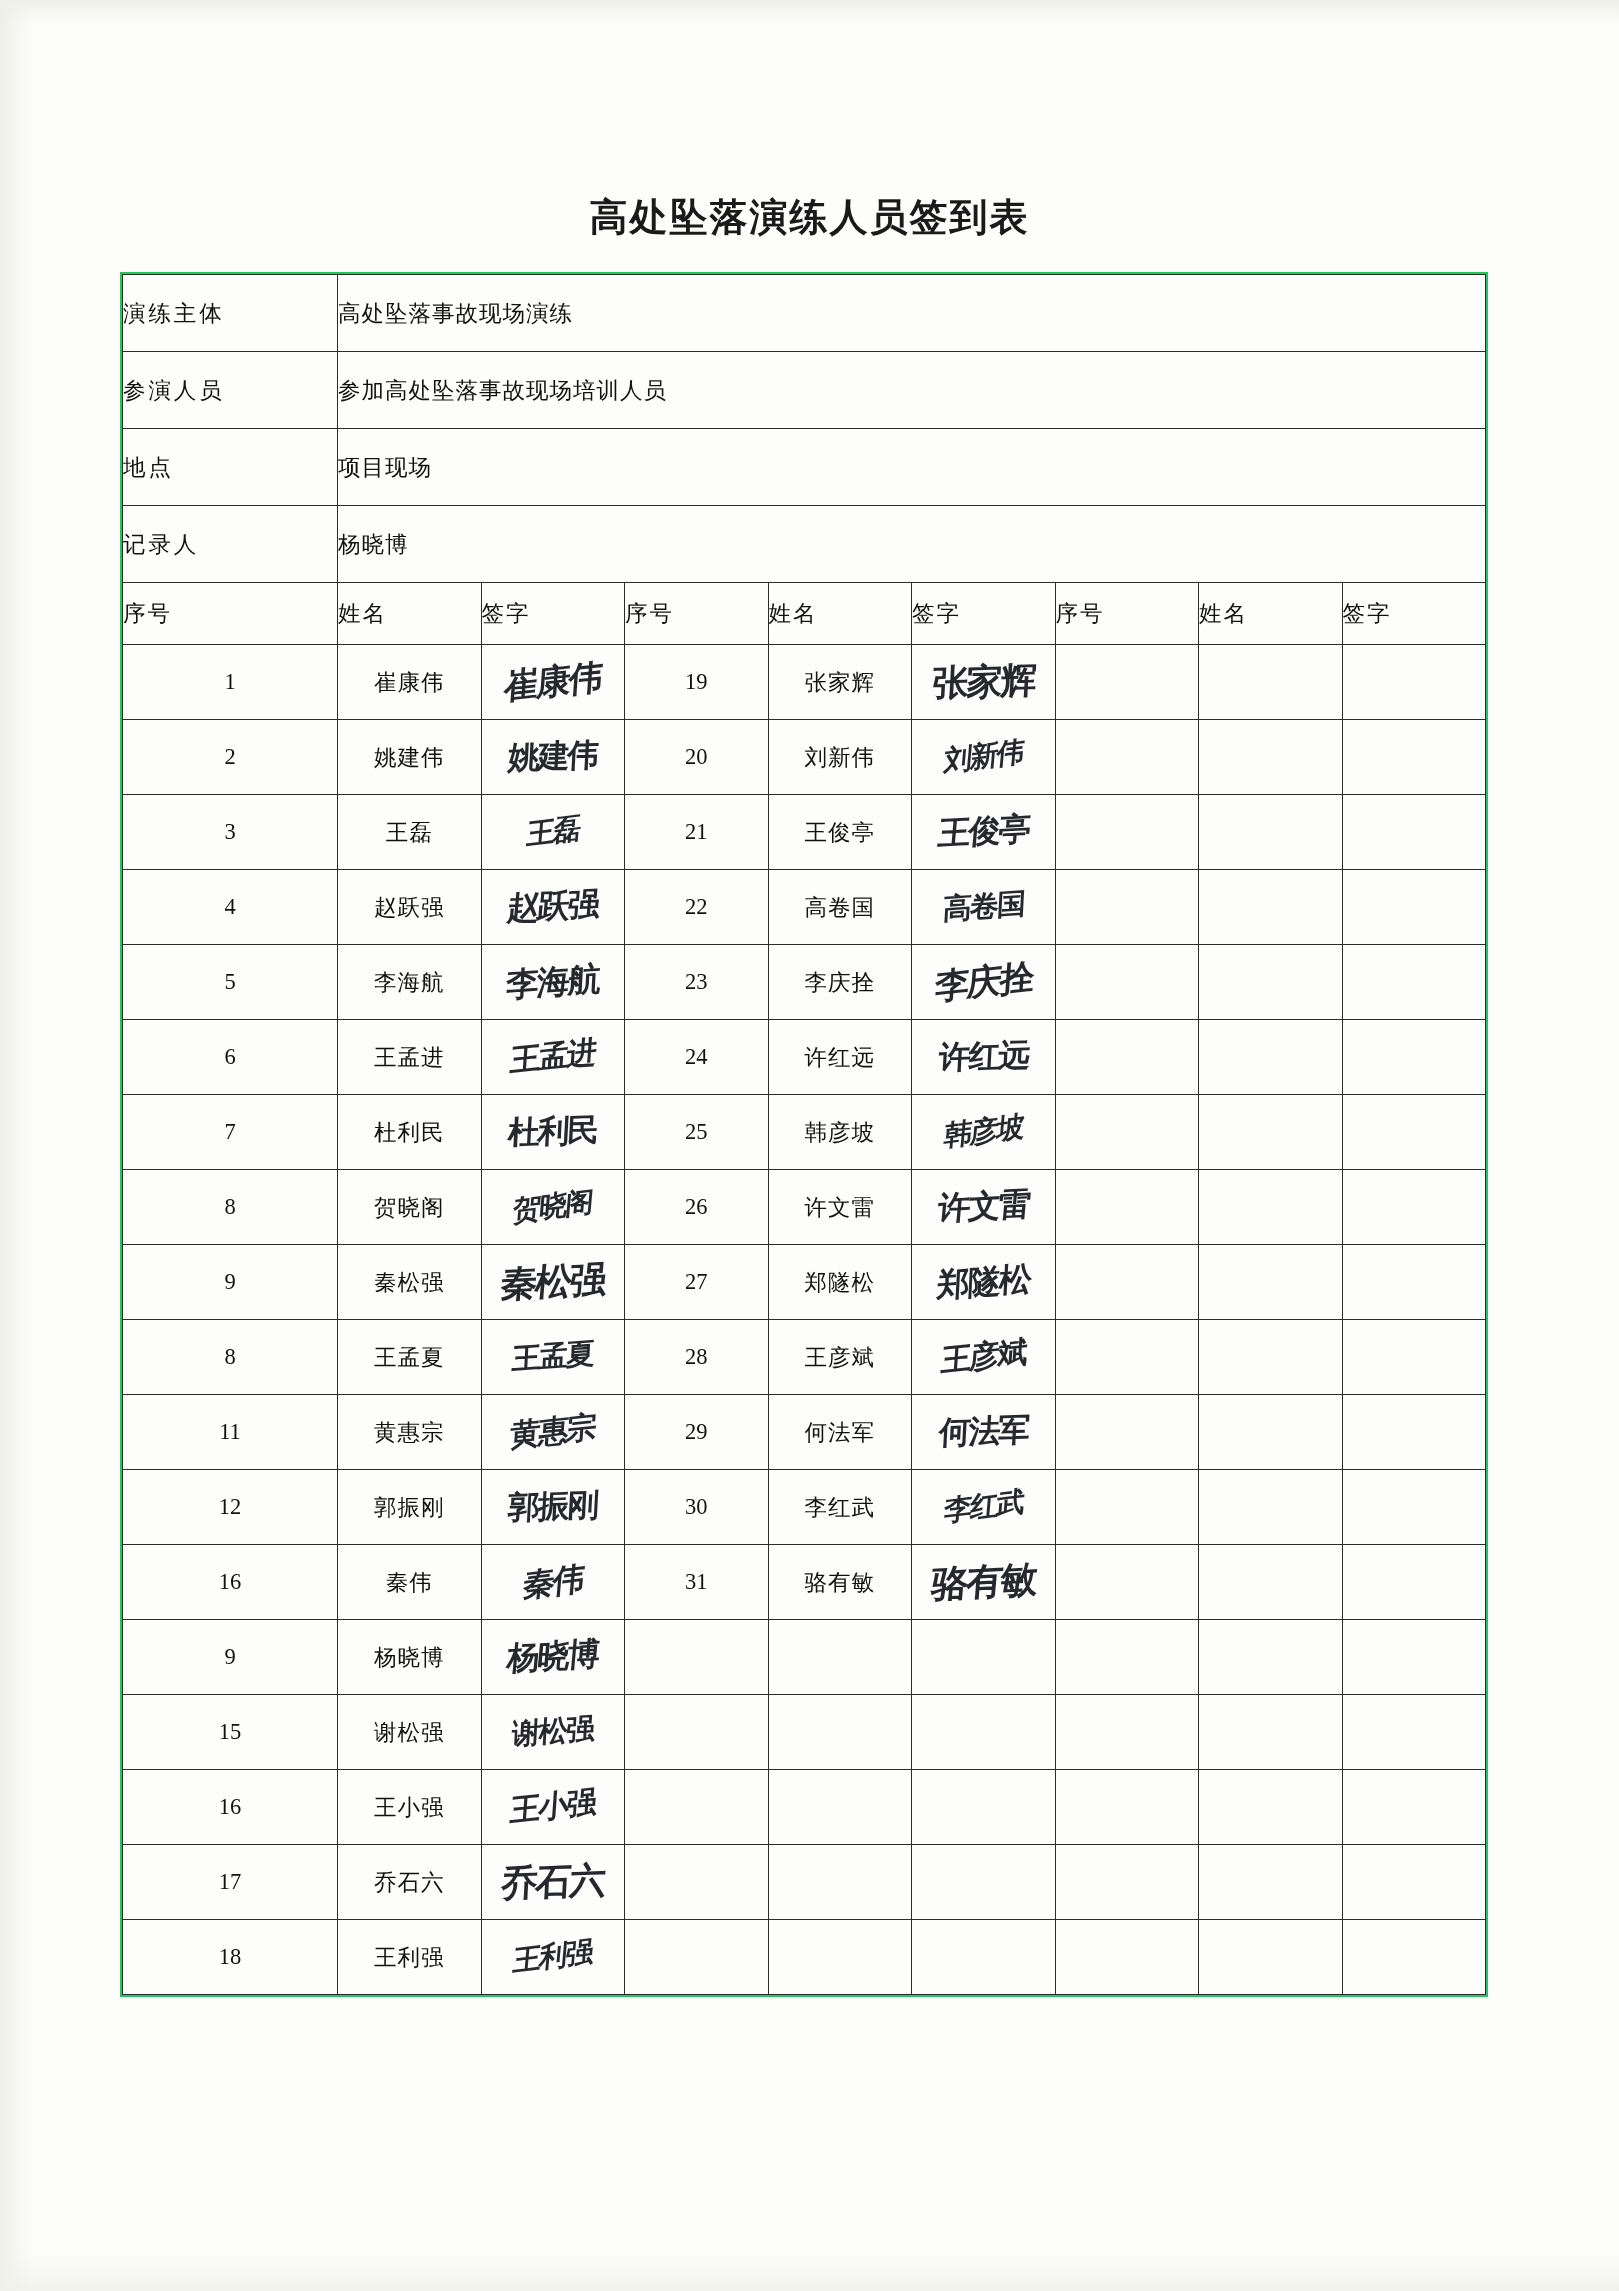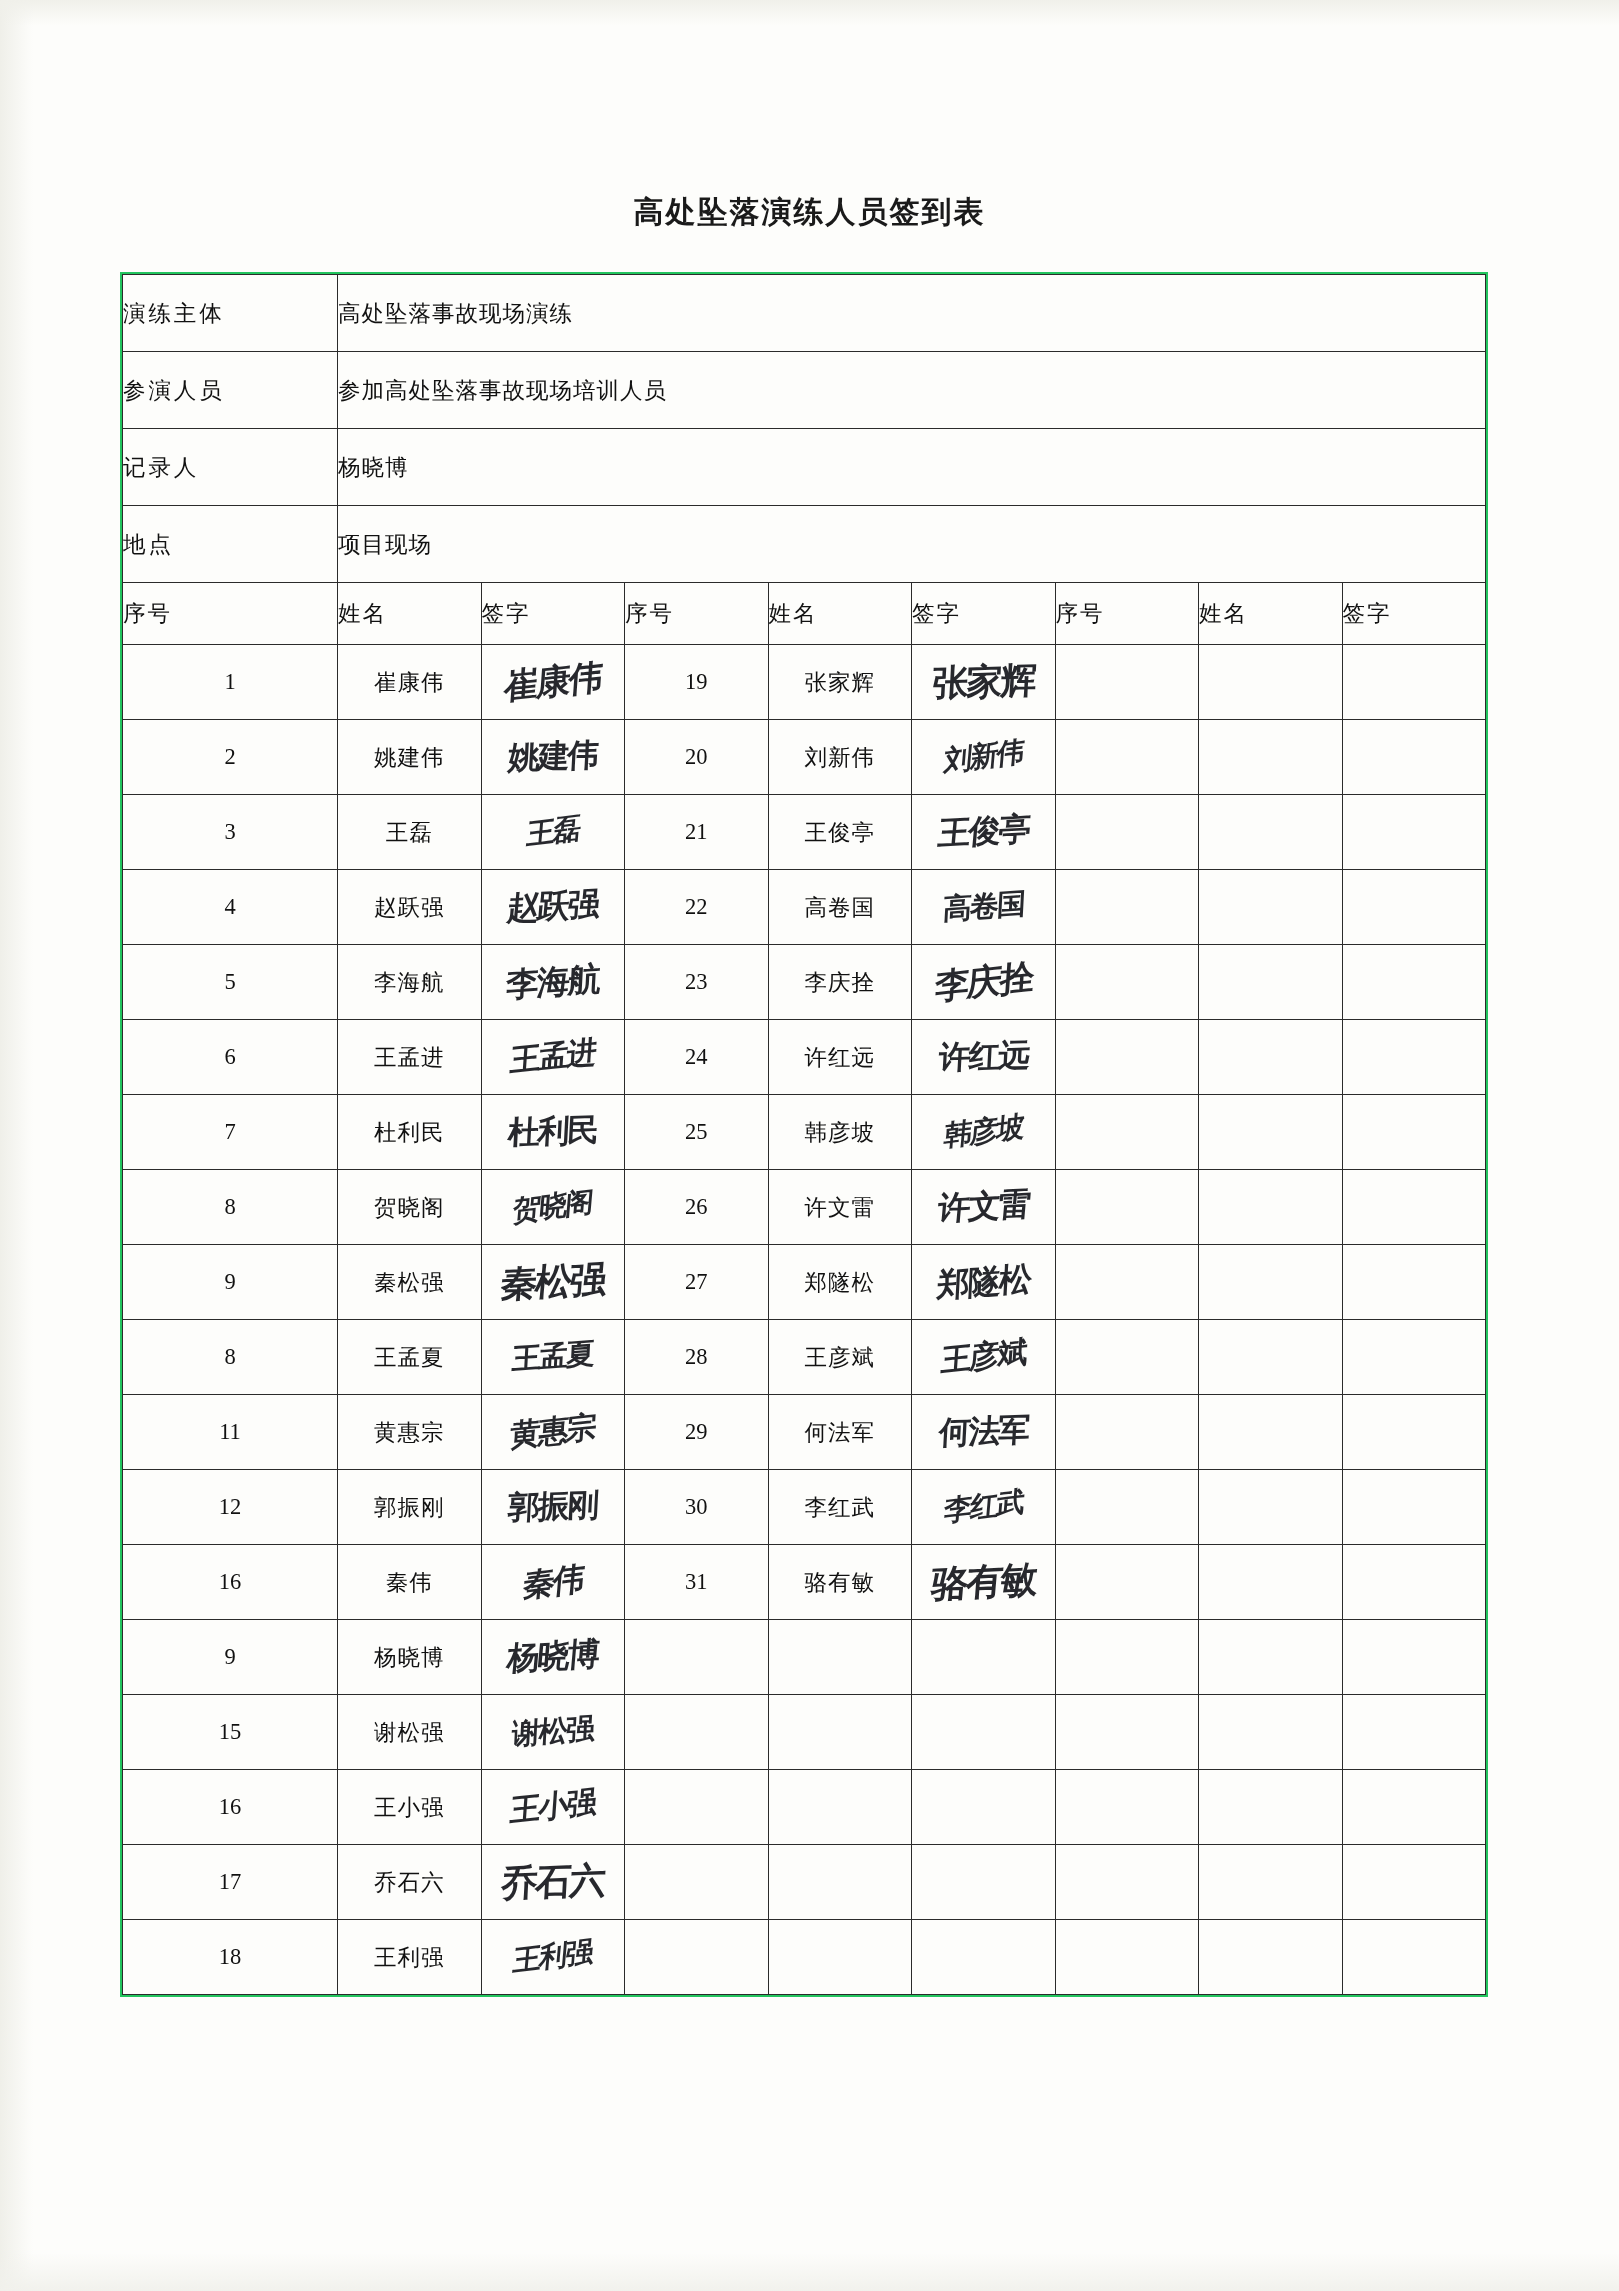--- a/index.html
+++ b/index.html
@@ -39,21 +39,21 @@
     background: linear-gradient(to top, #f1f1ec, rgba(255,255,255,0));
     pointer-events: none;
   }
 
   .title {
     position: absolute;
     top: 192px;
     left: 0;
     width: 100%;
     text-align: center;
-    font-size: 30px;
+    font-size: 38px;
     letter-spacing: 2px;
     font-family: "DejaVu Serif", serif;
     font-weight: 600;
     color: #1a1a1a;
   }
 
   .sheet {
     position: absolute;
     left: 120px;
     top: 272px;
@@ -139,26 +139,26 @@
 
         <tr>
           <td class="meta-label" colspan="1">演练主体</td>
           <td class="meta-value" colspan="8">高处坠落事故现场演练</td>
         </tr>
         <tr>
           <td class="meta-label" colspan="1">参演人员</td>
           <td class="meta-value" colspan="8">参加高处坠落事故现场培训人员</td>
         </tr>
         <tr>
+          <td class="meta-label" colspan="1">地点</td>
+          <td class="meta-value" colspan="8">项目现场</td>
+        </tr>
+        <tr>
           <td class="meta-label" colspan="1">记录人</td>
           <td class="meta-value" colspan="8">杨晓博</td>
-        </tr>
-        <tr>
-          <td class="meta-label" colspan="1">地点</td>
-          <td class="meta-value" colspan="8">项目现场</td>
         </tr>
 
         <tr class="hdr">
           <td class="col-no">序号</td>
           <td class="col-name">姓名</td>
           <td class="col-sign">签字</td>
           <td class="col-no">序号</td>
           <td class="col-name">姓名</td>
           <td class="col-sign">签字</td>
           <td class="col-no">序号</td>

